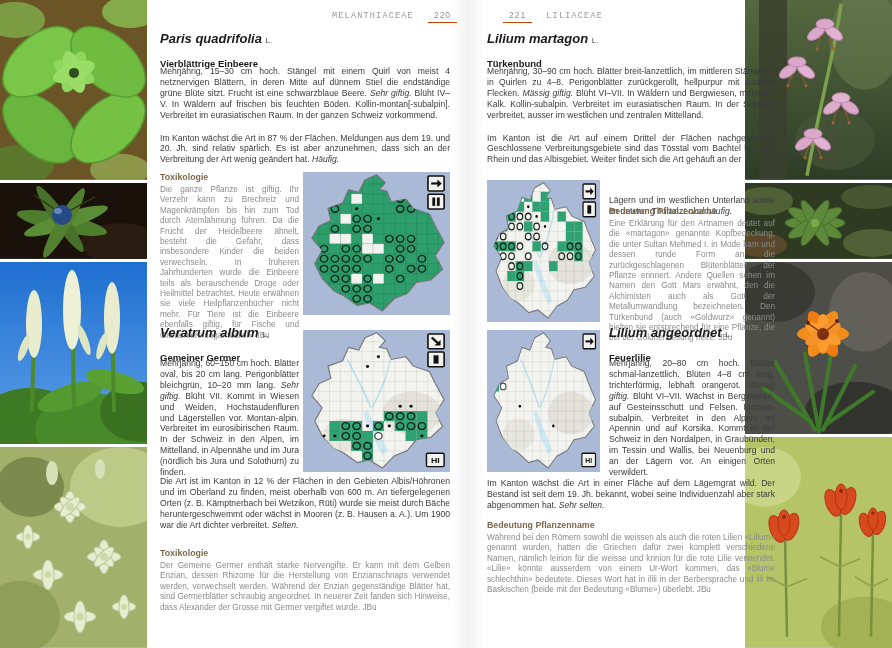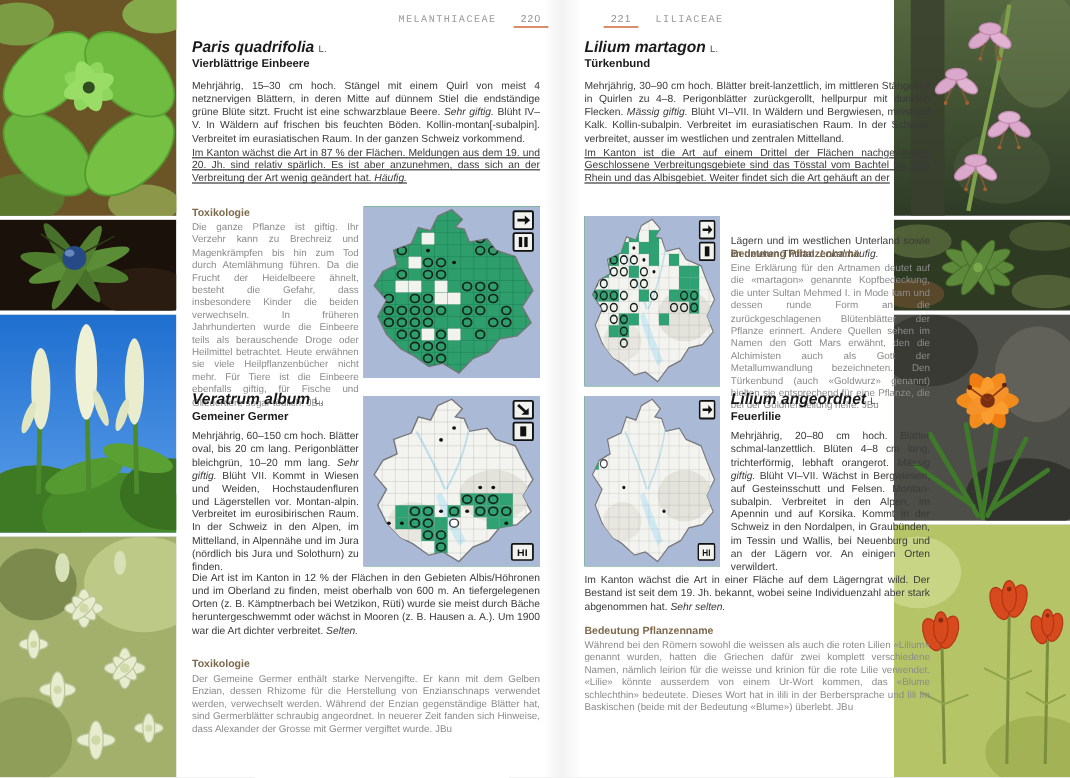--- a/index.html
+++ b/index.html
@@ -12,23 +12,23 @@
   
   .runhead{position:absolute;top:10px;left:160px;width:615px;display:flex;justify-content:center;
            align-items:baseline;font-size:8.5px;letter-spacing:1.2px;color:#9a9a9a;}
   .runhead .fam{padding:0 14px;font-family:Liberation Mono, monospace;}
   .runhead .pnum{color:#8f8f8f;border-bottom:1px solid #c2410c;padding:0 6px 2px;letter-spacing:1px;}
   .runhead .gap{width:46px;}
   
   .block{position:absolute;}
   .sp-title{font-size:13px;font-weight:bold;font-style:italic;color:#1a1a1a;line-height:14px;}
   .sp-title .auth{font-size:8px;font-weight:normal;font-style:normal;color:#4a4a4a;}
-  .sp-common{font-size:9.5px;font-weight:bold;color:#1a1a1a;margin-top:0;}
+  .sp-common{font-size:9.5px;font-weight:bold;color:#1a1a1a;margin-top:10px;}
   .body-txt{font-size:8.6px;line-height:10.9px;color:#3a3a3a;text-align:justify;}
-  .body-txt .para + .para{margin-top:1px;text-decoration:underline;}
+  .body-txt .para + .para{margin-top:12px;}
   .sec-head{font-size:8.8px;font-weight:bold;color:#7d6a4d;}
   .sec-body{font-size:8.2px;line-height:10.4px;color:#8b8b8b;text-align:justify;margin-top:3px;}
   .it{font-style:italic;}
   .map{position:absolute;background:#15803d;}
   .map svg{display:block;width:100%;height:100%;}
   .gutter{position:absolute;top:0;left:452px;width:32px;height:648px;pointer-events:none;
           background:linear-gradient(90deg,rgba(0,0,0,0) 0%,rgba(0,0,0,0.05) 50%,rgba(0,0,0,0) 100%);}
 </style>
 </head>
 <body>

